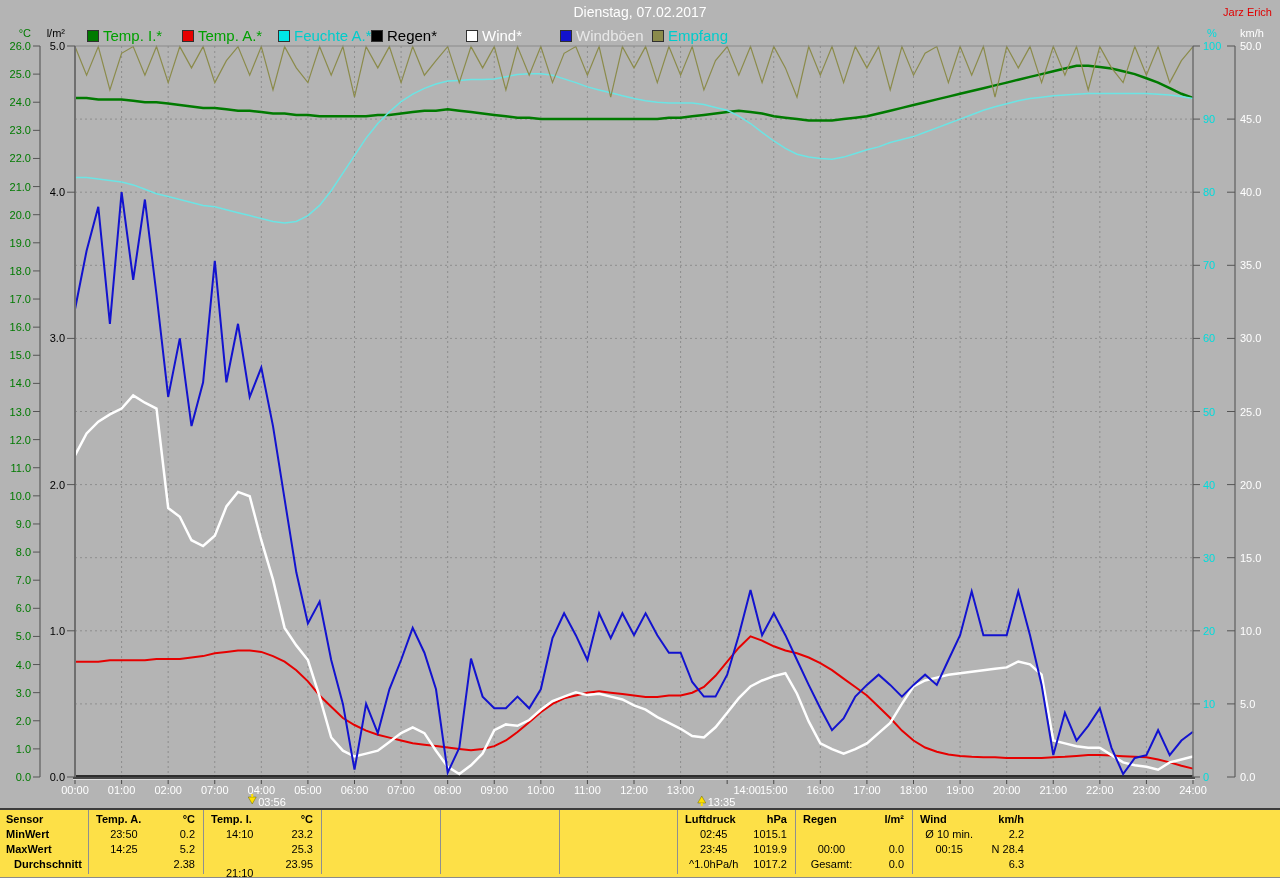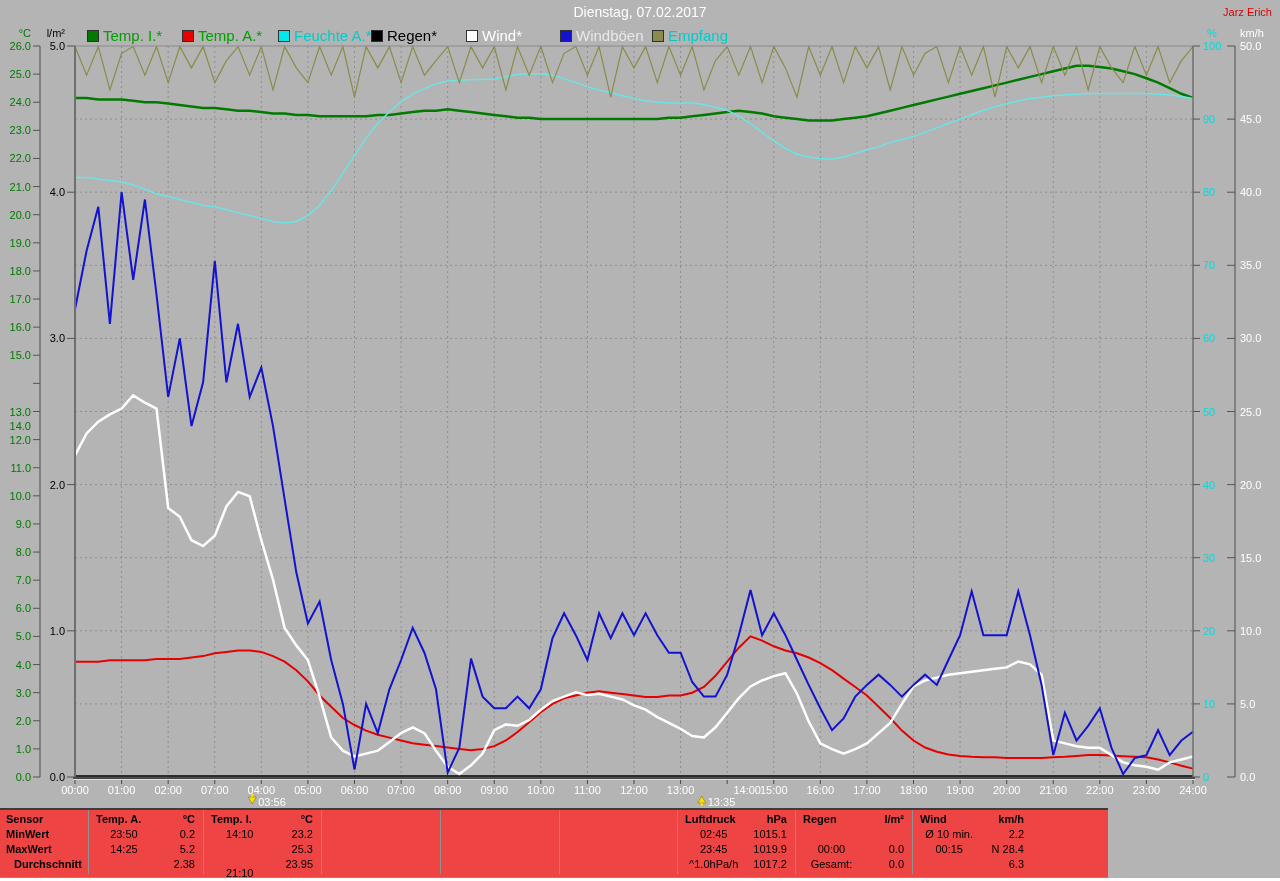--- a/index.html
+++ b/index.html
@@ -7,21 +7,21 @@
   #screen{position:relative;width:1280px;height:881px;background:#b4b4b4;overflow:hidden;}
   .lbl{position:absolute;font-size:11px;line-height:12px;white-space:pre;}
   #title{position:absolute;left:0;right:0;top:6px;text-align:center;color:#ffffff;font-size:14px;}
   #author{position:absolute;right:8px;top:6px;color:#e00000;font-size:11px;}
   .legend-item{position:absolute;top:29px;height:14px;}
   .legend-swatch{position:absolute;top:1px;left:0;width:10px;height:10px;border:1px solid #303030;}
   .legend-label{position:absolute;left:16px;top:0;font-size:15px;line-height:13px;white-space:nowrap;}
   .tick-lbl{position:absolute;font-size:11px;line-height:12px;}
   .ra{text-align:right;}
   .ca{text-align:center;}
-  #table-area{position:absolute;left:0;top:808px;width:1108px;height:67px;background:#ef4444;border-top:2px solid #3c3c3c;border-bottom:1px solid #8a8a8a;}
+  #table-area{position:absolute;left:0;top:808px;width:1280px;height:67px;background:#fde047;border-top:2px solid #3c3c3c;border-bottom:1px solid #8a8a8a;}
   .tsep{position:absolute;top:0;width:1px;height:64px;background:#8f8f8f;}
   .tcell{position:absolute;font-size:11px;line-height:13px;color:#000;white-space:pre;}
   .bold{font-weight:bold;}
   #bottom-strip{position:absolute;left:0;top:878px;width:1280px;height:3px;background:#ffffff;}
   svg{position:absolute;left:0;top:0;}
 </style>
 </head>
 <body>
 
 <div id="screen">
@@ -209,21 +209,21 @@
       <div class="tick-lbl ra" style="left: 0px; width: 31px; top: 658.538px; color: rgb(0, 122, 0);">4.0</div>
       <div class="tick-lbl ra" style="left: 0px; width: 31px; top: 630.423px; color: rgb(0, 122, 0);">5.0</div>
       <div class="tick-lbl ra" style="left: 0px; width: 31px; top: 602.308px; color: rgb(0, 122, 0);">6.0</div>
       <div class="tick-lbl ra" style="left: 0px; width: 31px; top: 574.192px; color: rgb(0, 122, 0);">7.0</div>
       <div class="tick-lbl ra" style="left: 0px; width: 31px; top: 546.077px; color: rgb(0, 122, 0);">8.0</div>
       <div class="tick-lbl ra" style="left: 0px; width: 31px; top: 517.962px; color: rgb(0, 122, 0);">9.0</div>
       <div class="tick-lbl ra" style="left: 0px; width: 31px; top: 489.846px; color: rgb(0, 122, 0);">10.0</div>
       <div class="tick-lbl ra" style="left: 0px; width: 31px; top: 461.731px; color: rgb(0, 122, 0);">11.0</div>
       <div class="tick-lbl ra" style="left: 0px; width: 31px; top: 433.615px; color: rgb(0, 122, 0);">12.0</div>
       <div class="tick-lbl ra" style="left: 0px; width: 31px; top: 405.5px; color: rgb(0, 122, 0);">13.0</div>
-      <div class="tick-lbl ra" style="left: 0px; width: 31px; top: 377.385px; color: rgb(0, 122, 0); margin-top: 43px;">14.0</div>
+      <div class="tick-lbl ra" style="left: 0px; width: 31px; top: 377.385px; color: rgb(0, 122, 0);">14.0</div>
       <div class="tick-lbl ra" style="left: 0px; width: 31px; top: 349.269px; color: rgb(0, 122, 0);">15.0</div>
       <div class="tick-lbl ra" style="left: 0px; width: 31px; top: 321.154px; color: rgb(0, 122, 0);">16.0</div>
       <div class="tick-lbl ra" style="left: 0px; width: 31px; top: 293.038px; color: rgb(0, 122, 0);">17.0</div>
       <div class="tick-lbl ra" style="left: 0px; width: 31px; top: 264.923px; color: rgb(0, 122, 0);">18.0</div>
       <div class="tick-lbl ra" style="left: 0px; width: 31px; top: 236.808px; color: rgb(0, 122, 0);">19.0</div>
       <div class="tick-lbl ra" style="left: 0px; width: 31px; top: 208.692px; color: rgb(0, 122, 0);">20.0</div>
       <div class="tick-lbl ra" style="left: 0px; width: 31px; top: 180.577px; color: rgb(0, 122, 0);">21.0</div>
       <div class="tick-lbl ra" style="left: 0px; width: 31px; top: 152.462px; color: rgb(0, 122, 0);">22.0</div>
       <div class="tick-lbl ra" style="left: 0px; width: 31px; top: 124.346px; color: rgb(0, 122, 0);">23.0</div>
       <div class="tick-lbl ra" style="left: 0px; width: 31px; top: 96.2308px; color: rgb(0, 122, 0);">24.0</div>

